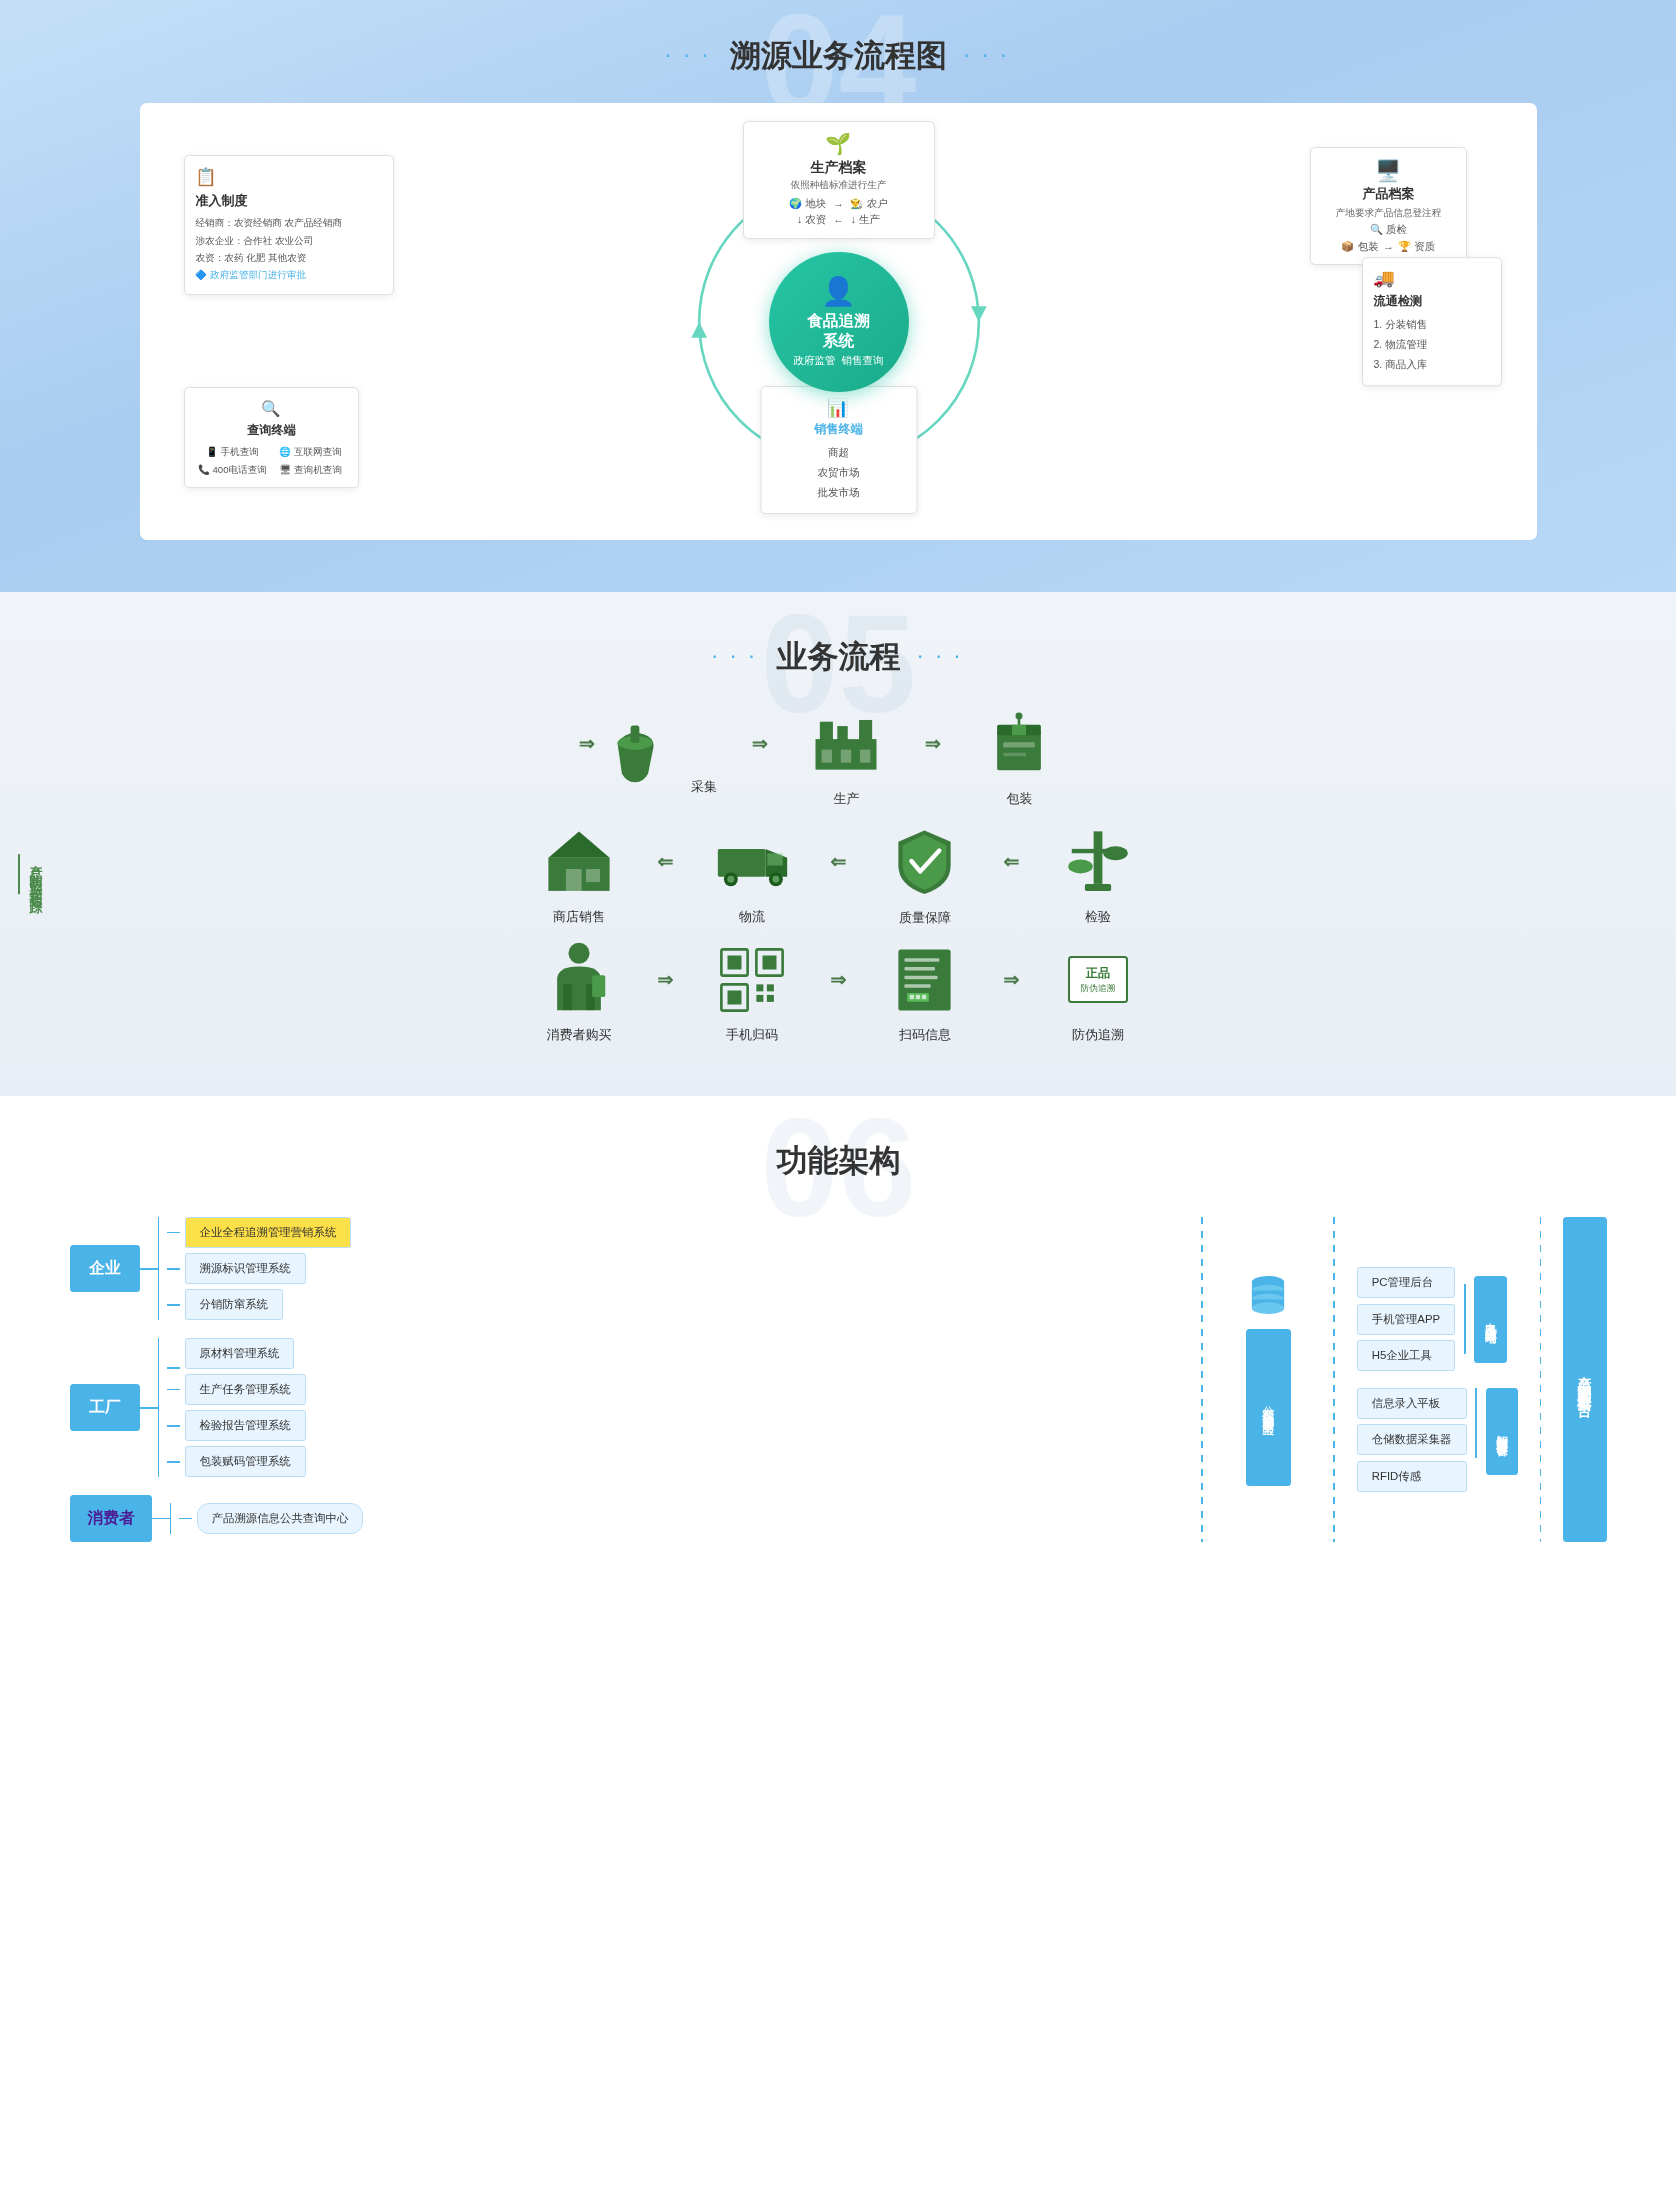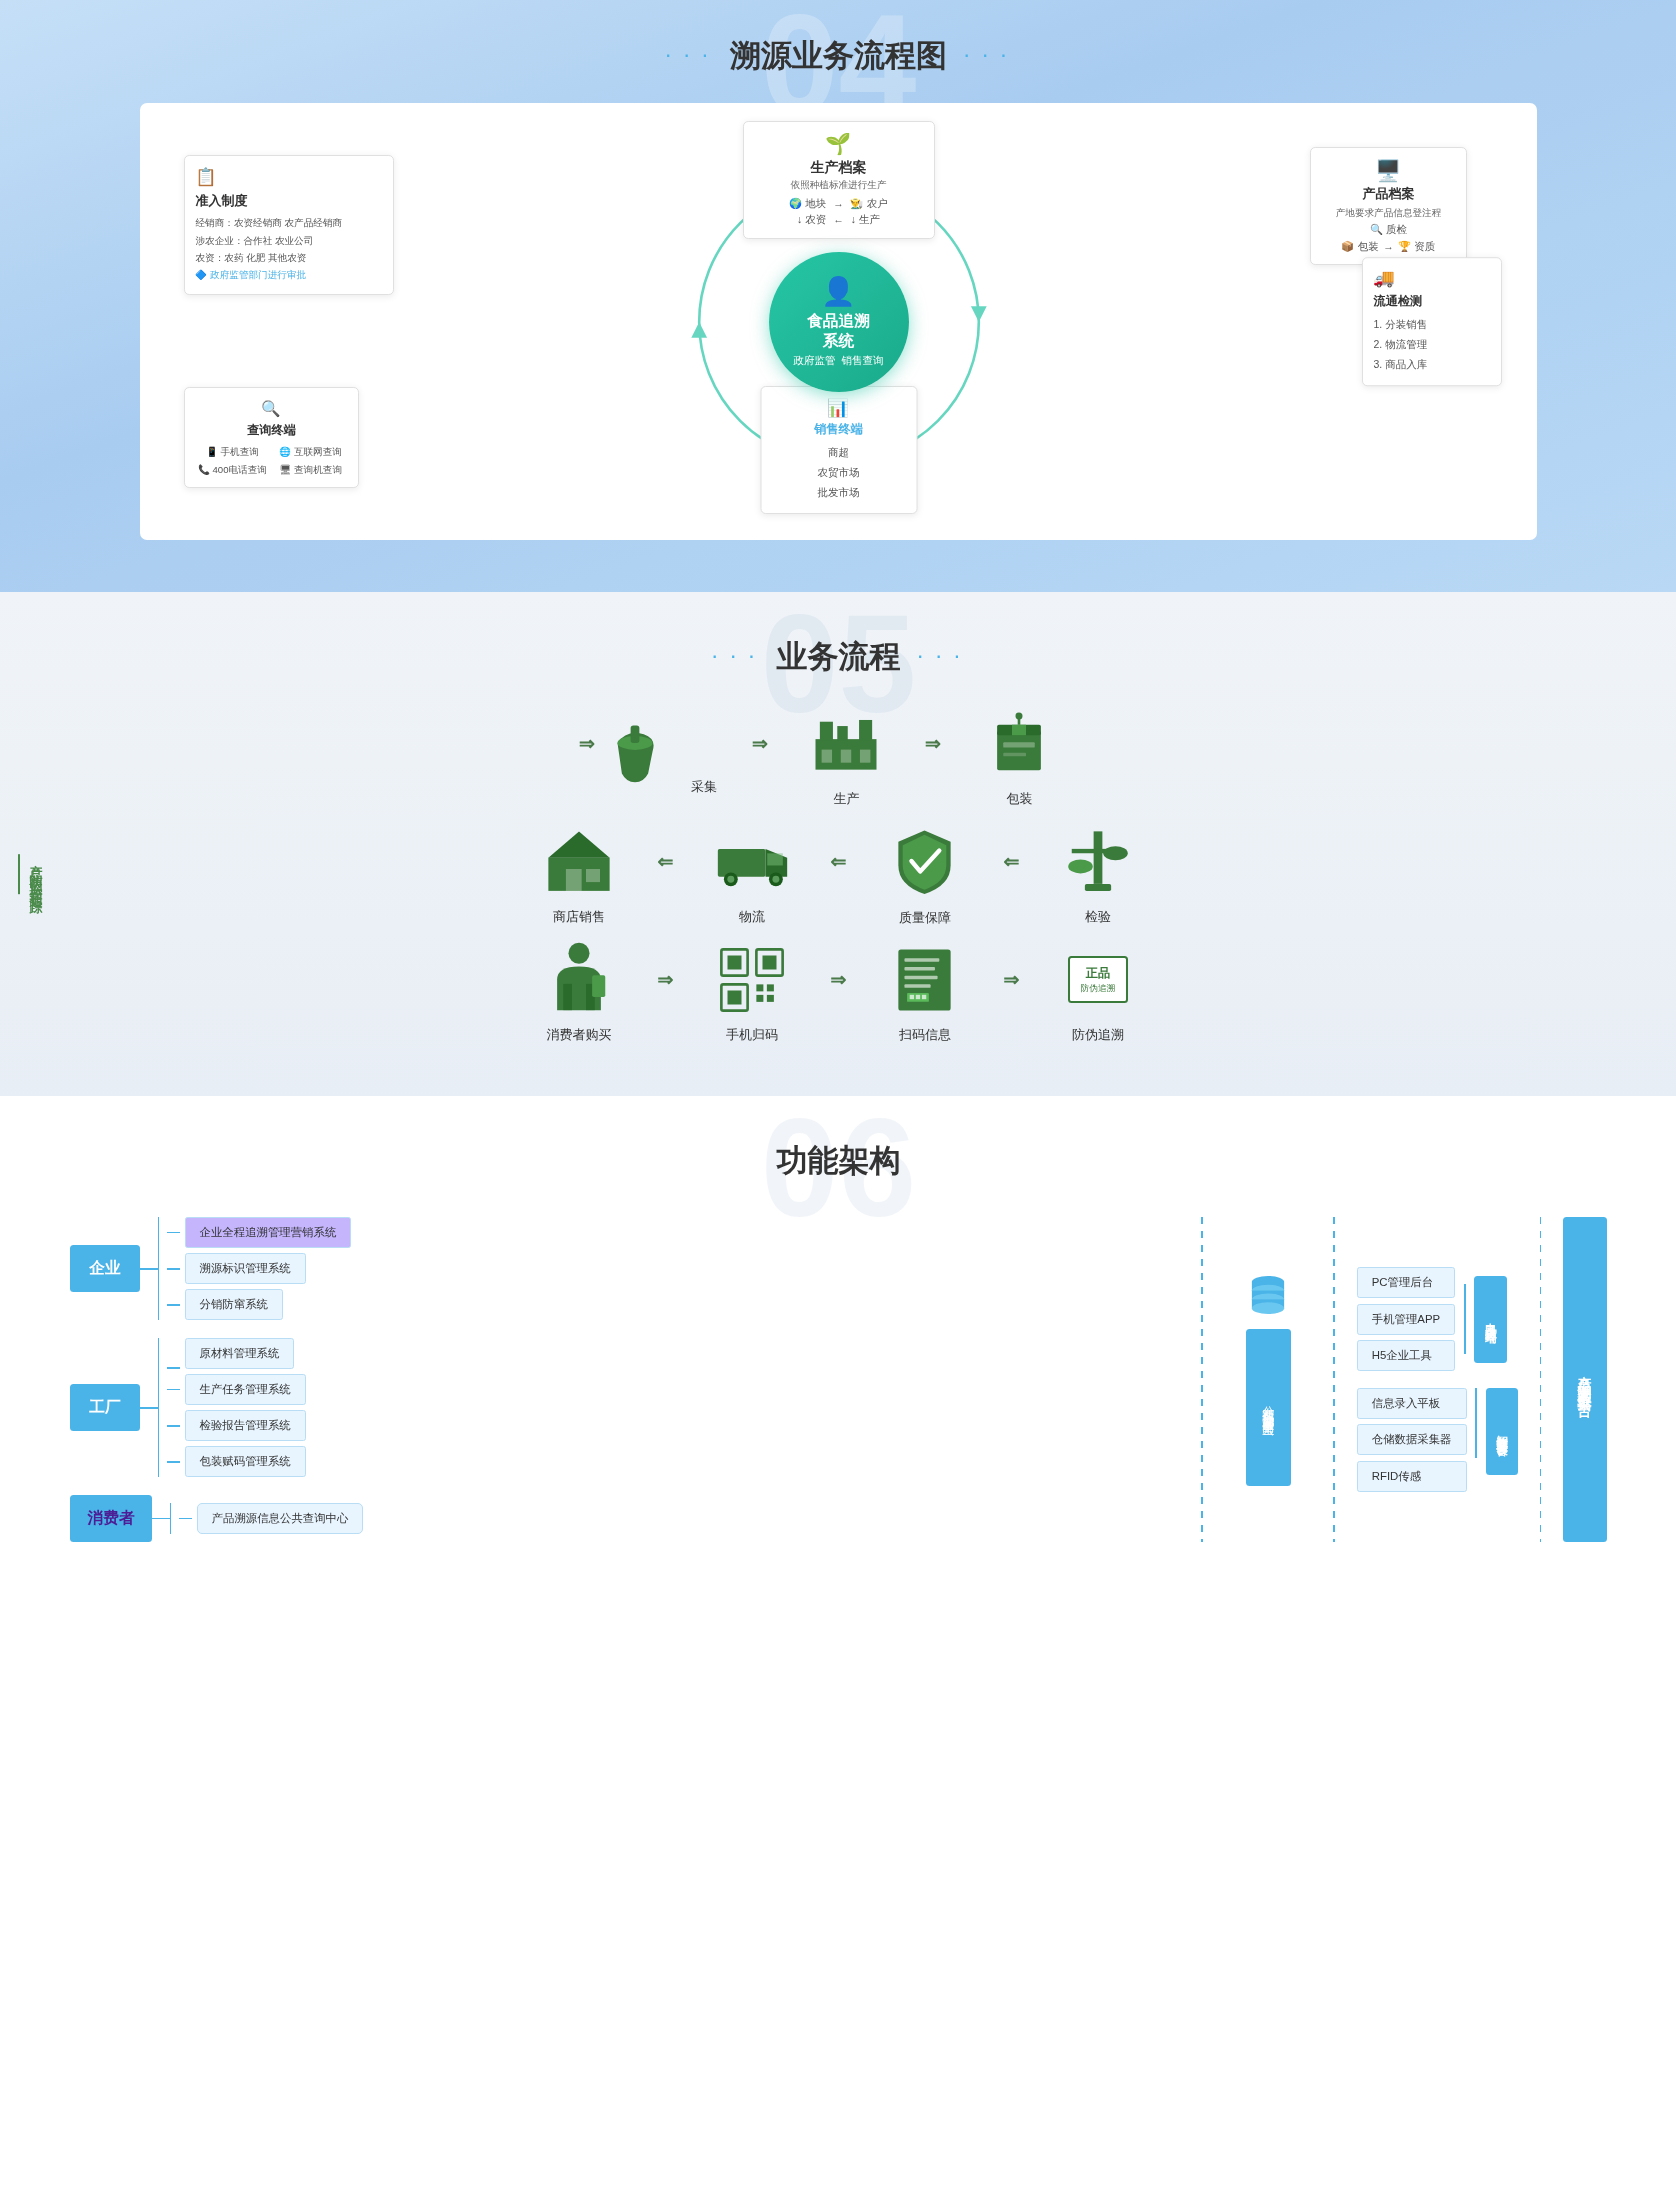--- a/index.html
+++ b/index.html
@@ -353,21 +353,21 @@
     <div style="flex:1; display:flex; flex-direction:column; gap:17.5px; justify-content:center;">
 
       <div style="display:flex; align-items:center; gap:0;">
         <div style="background:#4ab3e8; color:#fff; padding:13px 17.5px; font-size:15.7px; font-weight:bold; border-radius:3.5px; min-width:70px; text-align:center; white-space:nowrap;">企业</div>
 
         <div style="width:17.5px; height:1.7px; background:#4ab3e8;"></div>
         <div style="position:relative; border-left:1.7px solid #4ab3e8; padding-left:8.7px;">
           <div style="display:flex; flex-direction:column; gap:5.2px;">
             <div style="display:flex; align-items:center; gap:4.4px;">
               <div style="width:13px; height:1.7px; background:#4ab3e8;"></div>
-              <div style="background:#c4b5fd; border:0.9px solid #b8ddf5; padding:7px 14px; font-size:11.4px; color:#333; border-radius:2.6px; white-space:nowrap;">企业全程追溯管理营销系统</div>
+              <div style="background:#fde047; border:0.9px solid #b8ddf5; padding:7px 14px; font-size:11.4px; color:#333; border-radius:2.6px; white-space:nowrap;">企业全程追溯管理营销系统</div>
             </div>
             <div style="display:flex; align-items:center; gap:4.4px;">
               <div style="width:13px; height:1.7px; background:#4ab3e8;"></div>
               <div style="background:#e8f5fe; border:0.9px solid #b8ddf5; padding:7px 14px; font-size:11.4px; color:#333; border-radius:2.6px; white-space:nowrap;">溯源标识管理系统</div>
             </div>
             <div style="display:flex; align-items:center; gap:4.4px;">
               <div style="width:13px; height:1.7px; background:#4ab3e8;"></div>
               <div style="background:#e8f5fe; border:0.9px solid #b8ddf5; padding:7px 14px; font-size:11.4px; color:#333; border-radius:2.6px; white-space:nowrap;">分销防窜系统</div>
             </div>
           </div>
@@ -399,21 +399,21 @@
         </div>
       </div>
 
       <div style="display:flex; align-items:center; gap:0;">
         <div style="background:#4ab3e8; color:#4c1d95; padding:13px 17.5px; font-size:15.7px; font-weight:bold; border-radius:3.5px; min-width:70px; text-align:center; white-space:nowrap;">消费者</div>
         <div style="width:17.5px; height:1.7px; background:#4ab3e8;"></div>
         <div style="position:relative; border-left:1.7px solid #4ab3e8; padding-left:8.7px;">
           <div style="display:flex; flex-direction:column; gap:5.2px;">
             <div style="display:flex; align-items:center; gap:4.4px;">
               <div style="width:13px; height:1.7px; background:#4ab3e8;"></div>
-              <div style="background:#e8f5fe; border:0.9px solid #b8ddf5; padding:7px 14px; font-size:11.4px; color:#333; border-radius:5px; white-space:nowrap;">产品溯源信息公共查询中心</div>
+              <div style="background:#e8f5fe; border:0.9px solid #b8ddf5; padding:7px 14px; font-size:11.4px; color:#333; border-radius:12px; white-space:nowrap;">产品溯源信息公共查询中心</div>
             </div>
           </div>
         </div>
       </div>
 
     </div>
 
     <div style="width:1.7px; background:repeating-linear-gradient(to bottom, #4ab3e8 0px, #4ab3e8 7px, transparent 7px, transparent 14px); margin:0 13px;"></div>
 
     <div style="display:flex; flex-direction:column; align-items:center; justify-content:center; min-width:87px;">

